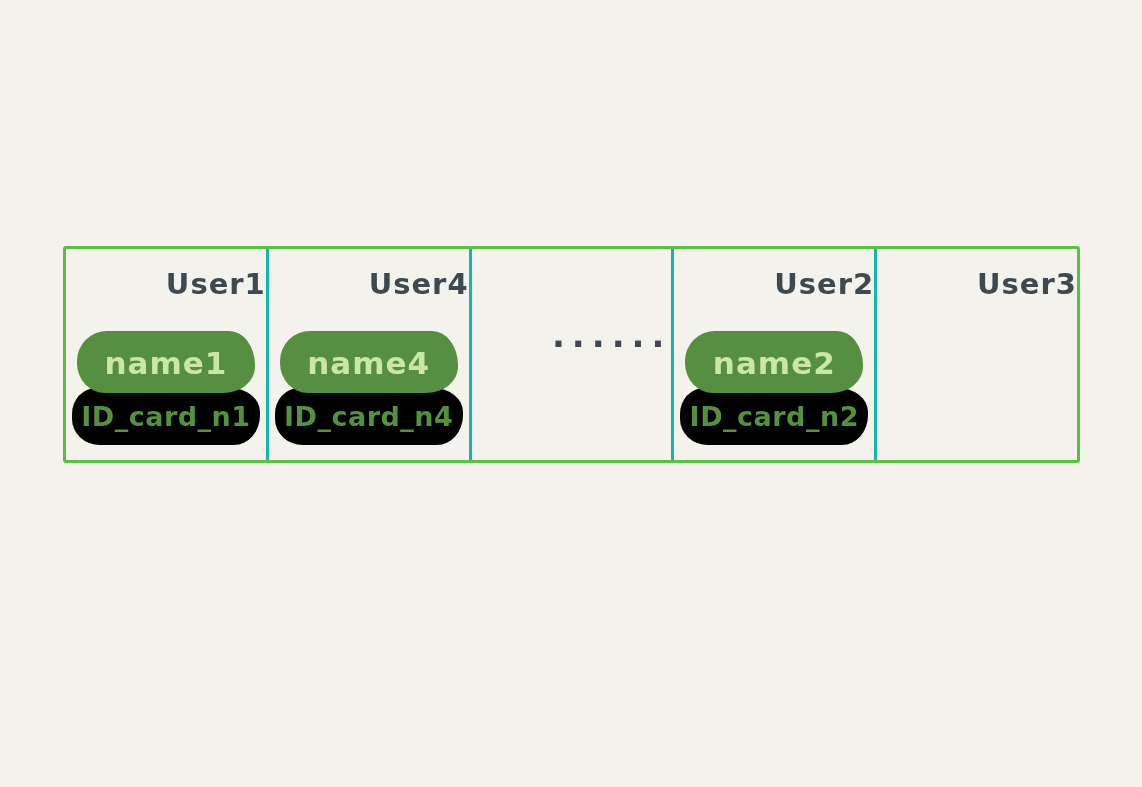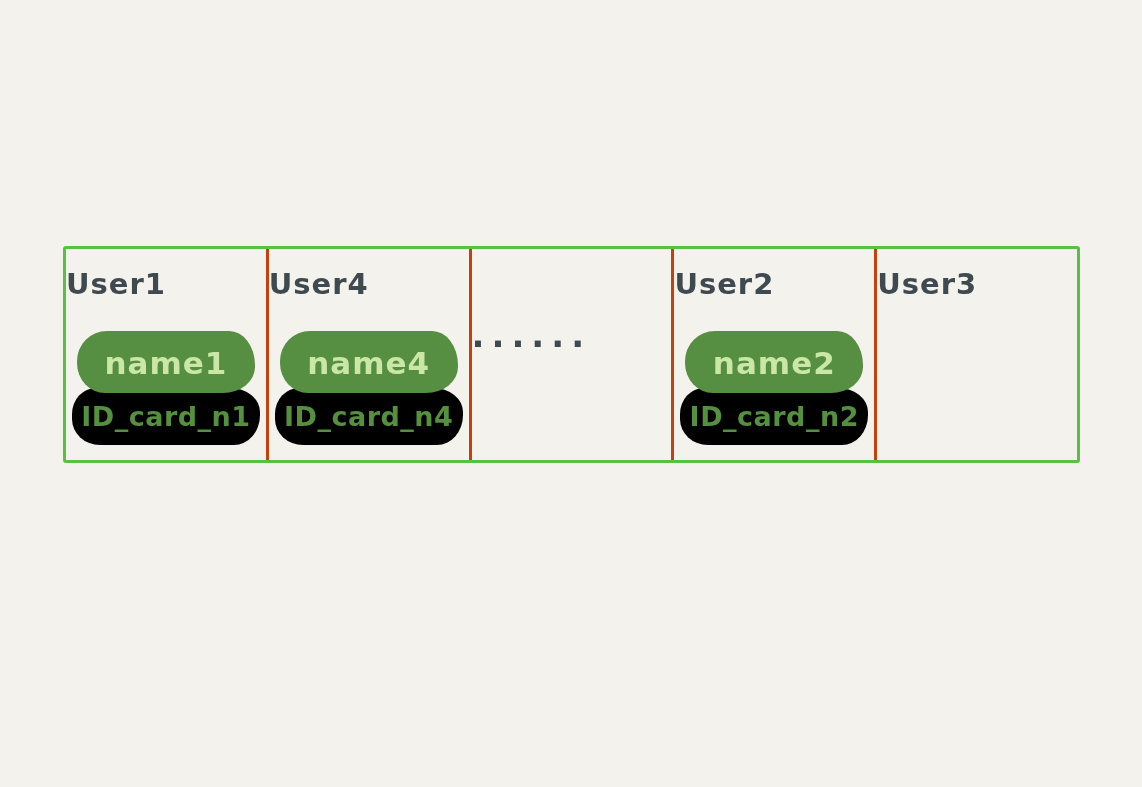--- a/index.html
+++ b/index.html
@@ -20,25 +20,25 @@
     display: flex;
     border: 3px solid #5ac043;
     box-sizing: border-box;
     border-radius: 3px;
   }
   .cell {
     flex: 1;
     position: relative;
     display: flex;
     flex-direction: column;
-    align-items: flex-start;
+    align-items: flex-end;
     box-sizing: border-box;
     padding: 12px 0 15px 0;
   }
-  .cell + .cell { border-left: 3px solid #c2410c; }
+  .cell + .cell { border-left: 3px solid #14b8a6; }
   .cell-title {
     font-size: 29px;
     font-weight: bold;
     color: #3f4a50;
     letter-spacing: 1px;
     margin-top: 6px;
   }
   .pills {
     margin-top: auto;
     width: 100%;

